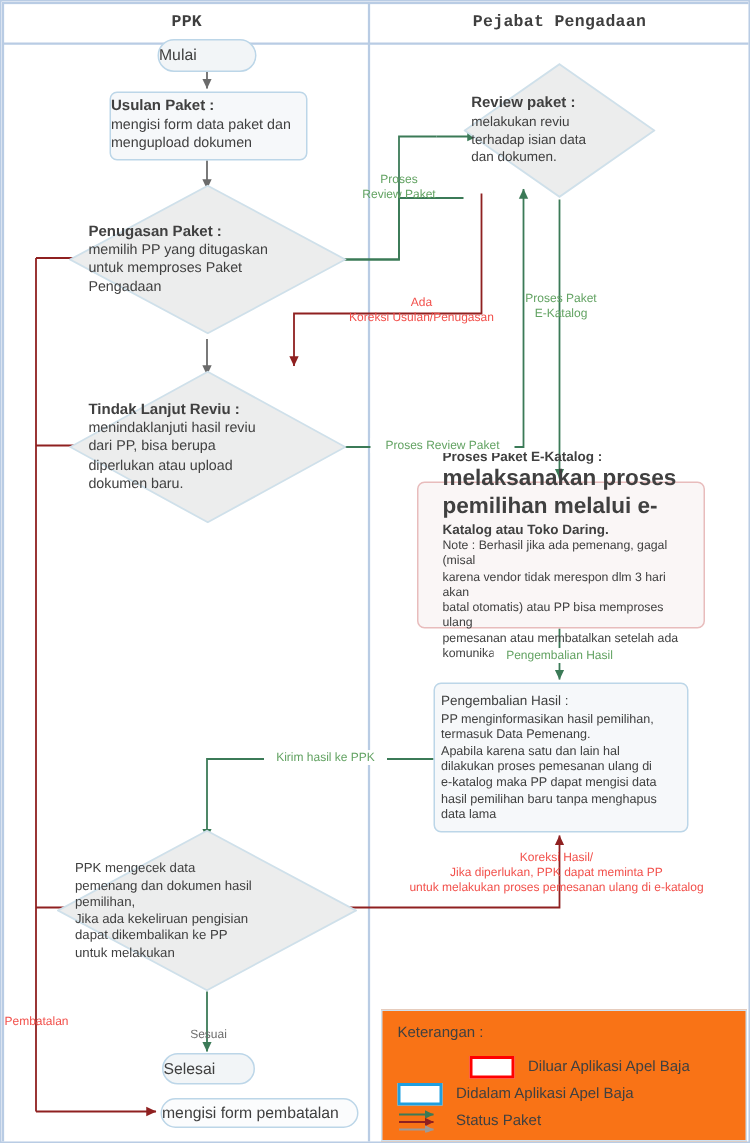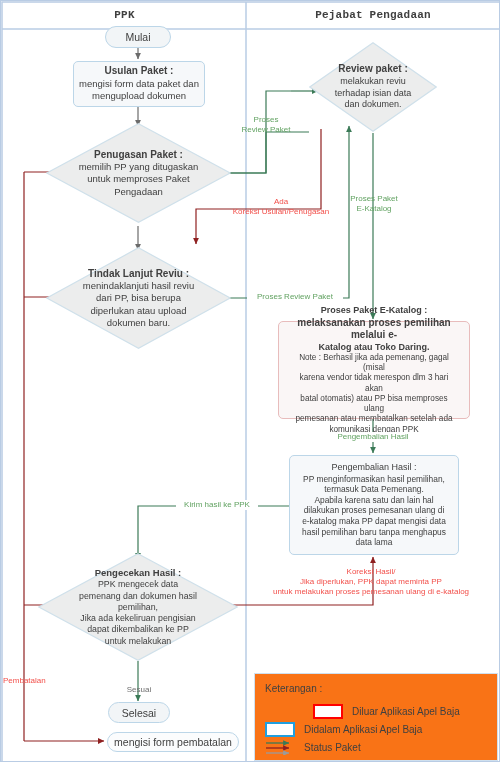--- a/index.html
+++ b/index.html
@@ -3,21 +3,21 @@
 <meta charset="utf-8">
 <style>
   html,body{margin:0;padding:0;background:#ffffff;}
   body{font-family:"Liberation Sans","DejaVu Sans",sans-serif;}
   #page{position:relative;width:500px;height:762px;overflow:hidden;background:#fff;
         border:1px solid #b9cce4;box-sizing:border-box;}
   #svg{position:absolute;left:0;top:0;width:500px;height:762px;}
   .lane-head{position:absolute;top:1px;height:27px;line-height:27px;text-align:center;
              font-size:11px;font-weight:bold;color:#3f3f3f;letter-spacing:.2px;font-family:Liberation Mono, monospace;}
   .node{position:absolute;box-sizing:border-box;display:flex;flex-direction:column;
-        align-items:center;justify-content:center;text-align:center;color:#404040;}
+        align-items:center;justify-content:center;text-align:left;color:#404040;}
   .nd-text{display:block;width:100%;}
   .bold{font-weight:bold;}
   
   .pill{border:1px solid #bcd6e8;background:#f2f5f7;border-radius:12px;font-size:10.5px;}
   .pill-wide{border:1px solid #bcd6e8;background:#fbfcfd;border-radius:13px;font-size:10.5px;}
   
   .box-in{border:1px solid #bcd6e8;background:#f6f8fa;border-radius:5px;}
   
   .box-out{border:1px solid #e8bcbc;background:#faf6f6;border-radius:5px;}
   
@@ -164,21 +164,21 @@
       <span class="nd-text bold" style="font-size:10px;">Tindak Lanjut Reviu :</span>
       <span class="nd-text">menindaklanjuti hasil reviu</span>
       <span class="nd-text">dari PP, bisa berupa</span>
       <span class="nd-text">diperlukan atau upload</span>
       <span class="nd-text">dokumen baru.</span>
     </div>
   </div>
 
   <div class="node box-out" style="left:277px;top:320px;width:192px;height:98px;line-height:1.25;font-size:8.2px;padding:2px 16px;">
     <span class="nd-text bold" style="font-size:9px;">Proses Paket E-Katalog :</span>
-    <span class="nd-text bold" style="font-size:10px;">melaksanakan proses pemilihan melalui e-</span>
+    <span class="nd-text bold" style="font-size:15px;">melaksanakan proses pemilihan melalui e-</span>
     <span class="nd-text bold" style="font-size:9px;">Katalog atau Toko Daring.</span>
     <span class="nd-text">Note : Berhasil jika ada pemenang, gagal (misal</span>
     <span class="nd-text">karena vendor tidak merespon dlm 3 hari akan</span>
     <span class="nd-text">batal otomatis) atau PP bisa memproses ulang</span>
     <span class="nd-text">pemesanan atau membatalkan setelah ada</span>
     <span class="nd-text">komunikasi dengan PPK</span>
   </div>
 
   <div class="node box-in" style="left:288px;top:454px;width:170px;height:100px;line-height:1.26;font-size:8.4px;padding:2px 4px;">
     <span class="nd-text" style="font-size:9px;">Pengembalian Hasil :</span>
@@ -189,21 +189,20 @@
     <span class="nd-text">e-katalog maka PP dapat mengisi data</span>
     <span class="nd-text">hasil pemilihan baru tanpa menghapus</span>
     <span class="nd-text">data lama</span>
   </div>
 
   <div class="node diamond" style="left:37px;top:552px;width:200px;height:108px;line-height:1.28;font-size:8.8px;">
     <svg class="dia-shape" viewBox="0 0 200 108" preserveAspectRatio="none">
       <polygon points="100,0.8 199.2,54 100,107.2 0.8,54" fill="#eceded" stroke="#cfe0ea" stroke-width="1.2"></polygon>
     </svg>
     <div class="dia-label" style="width:88%;">
-      <span class="nd-text bold" style="font-size:9.5px;">Pengecekan Hasil :</span>
       <span class="nd-text">PPK mengecek data</span>
       <span class="nd-text">pemenang dan dokumen hasil</span>
       <span class="nd-text">pemilihan,</span>
       <span class="nd-text">Jika ada kekeliruan pengisian</span>
       <span class="nd-text">dapat dikembalikan ke PP</span>
       <span class="nd-text">untuk melakukan</span>
     </div>
   </div>
 
   <div class="node pill" style="left:107px;top:701px;width:62px;height:21px;">

